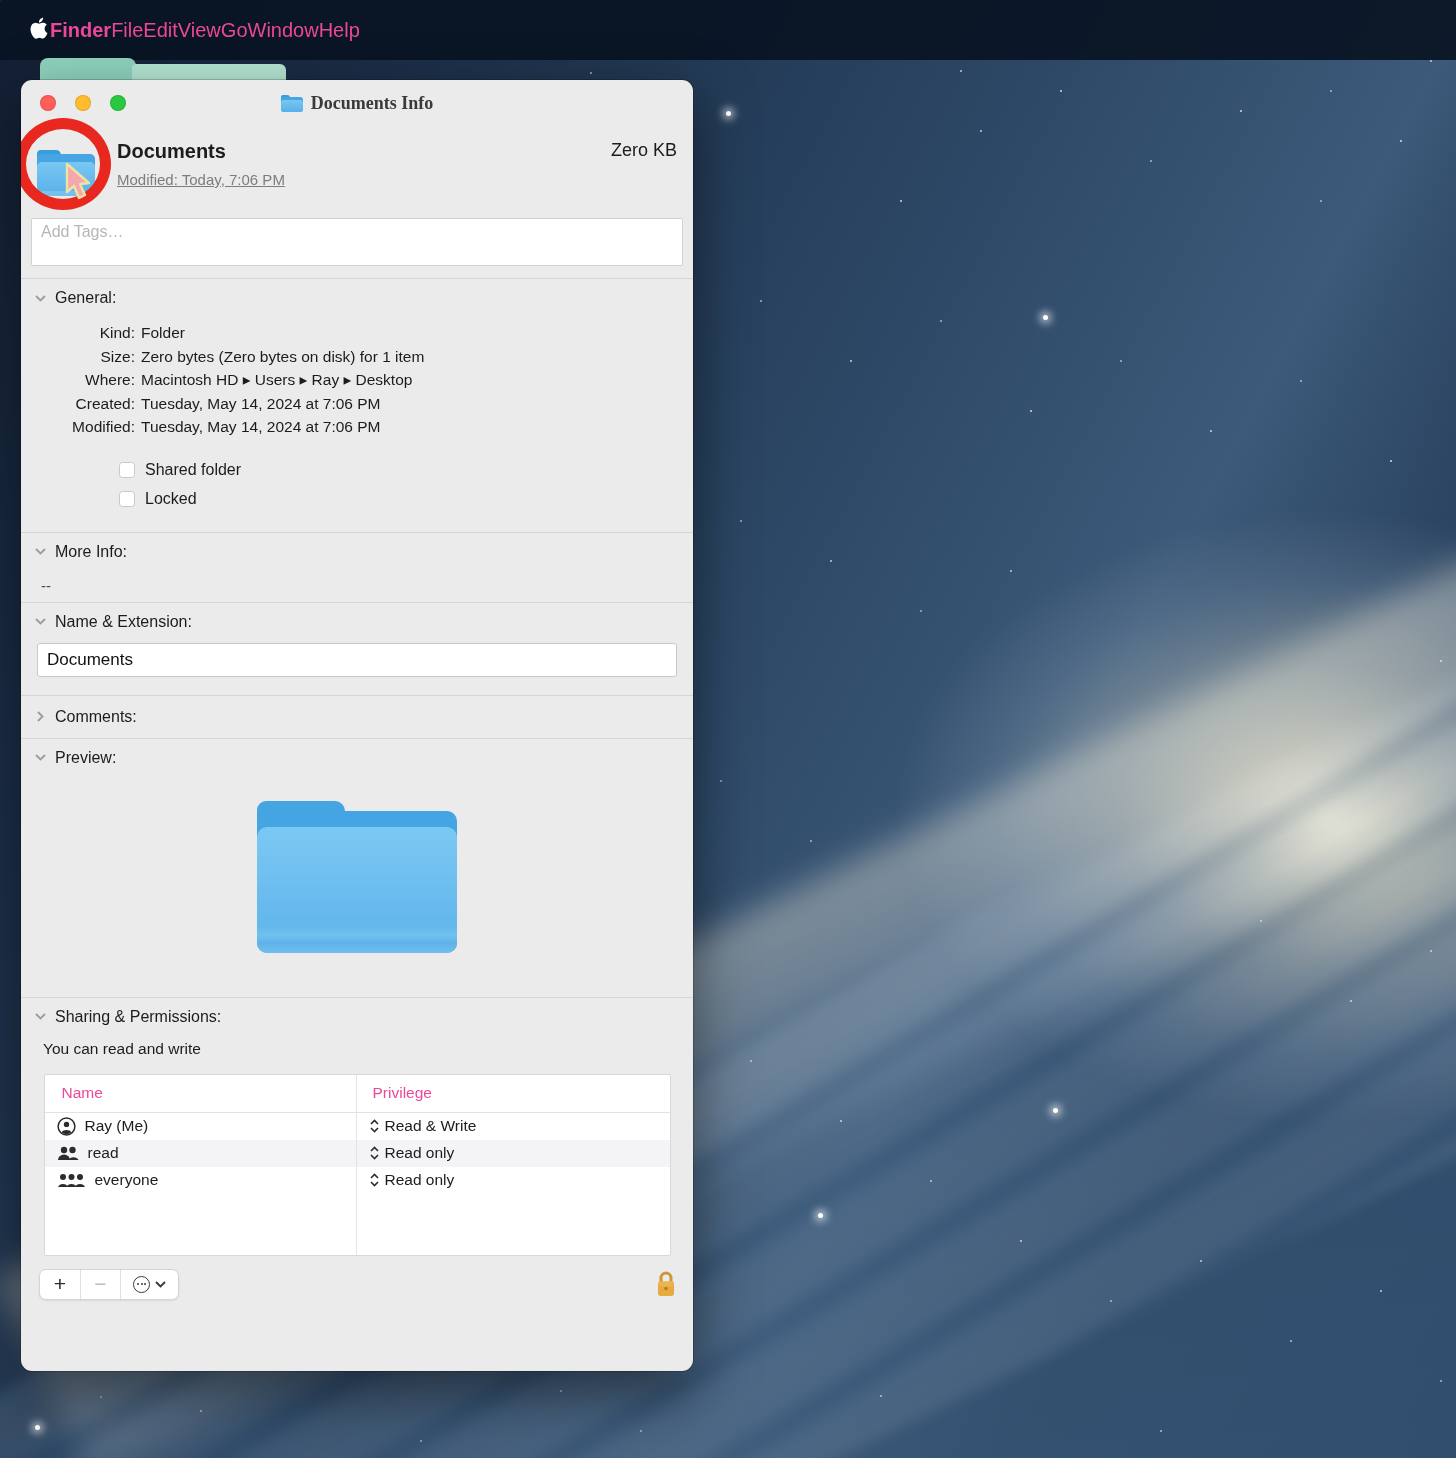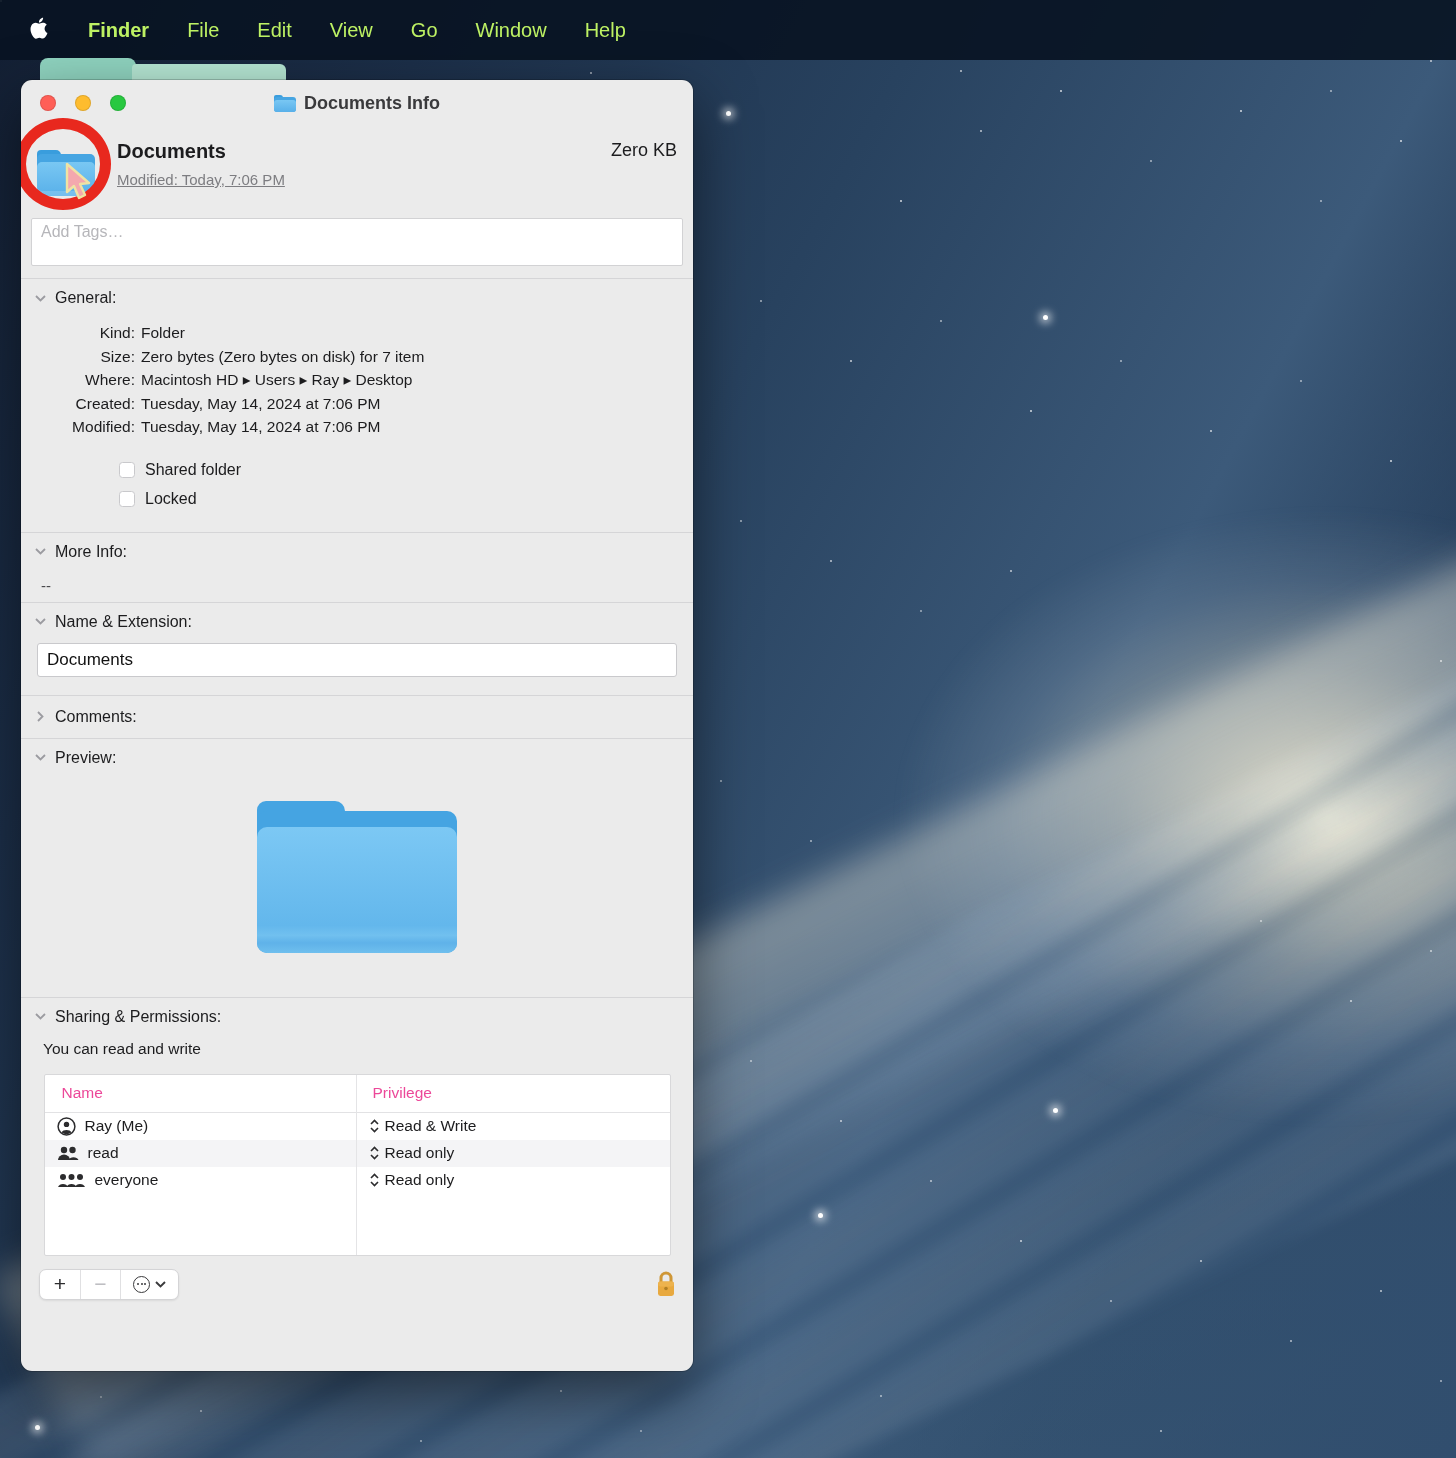--- a/index.html
+++ b/index.html
@@ -47,41 +47,41 @@
       420px 1440px 0 rgba(255,255,255,.55), 560px 1390px 0 rgba(255,255,255,.6),
       640px 1430px 0 rgba(255,255,255,.55), 100px 1396px 0 rgba(255,255,255,.5),
       233px 68px 0 rgba(255,255,255,.7), 590px 72px 0 rgba(255,255,255,.6),
       960px 70px 0 rgba(255,255,255,.7), 1330px 90px 0 rgba(255,255,255,.6),
       880px 1395px 0 rgba(255,255,255,.6), 1160px 1430px 0 rgba(255,255,255,.65); }
   .star-bright { position:absolute; width:5px; height:5px; border-radius:50%; background:#fff;
     box-shadow:0 0 8px 3px rgba(255,255,255,.75); pointer-events:none; }
 
   
   .menubar { position:absolute; left:0; top:0; width:100%; height:60px; background:rgba(9,19,35,0.92);
-    display:flex; align-items:center; gap:38px; padding-left:30px; color:#bef264; font-size:20px; z-index:5; }
+    display:flex; align-items:center; padding-left:30px; color:#ec4899; font-size:20px; z-index:5; }
   .menubar .mi { cursor:default; }
   .menubar .app-name { font-weight:bold; }
   .apple { width:20px; height:24px; position:relative; }
 
   
   .bg-folder { position:absolute; left:40px; top:58px; width:246px; height:40px; z-index:8; }
   .bg-folder .bf-tab { position:absolute; left:0; top:0; width:96px; height:30px; background:#8fd3bf; border-radius:8px 8px 0 0; }
   .bg-folder .bf-body { position:absolute; left:92px; top:6px; width:154px; height:28px; background:#b5e6d3; border-radius:4px 6px 0 0; }
 
   
   .window { position:absolute; left:21px; top:80px; width:672px; height:1291px; z-index:10;
     background:#ebebeb; border-radius:11px; box-shadow:0 22px 60px rgba(0,0,0,0.5), 0 0 0 1px rgba(0,0,0,0.18);
     overflow:hidden; color:#1c1c1e; }
   .titlebar { height:46px; display:flex; align-items:center; position:relative; }
   .lights { position:absolute; left:19px; top:15px; display:flex; gap:19px; }
   .light { width:16px; height:16px; border-radius:50%; }
   .light.red { background:#ff5f57; box-shadow:inset 0 0 0 1px rgba(0,0,0,.12); }
   .light.yellow { background:#febc2e; box-shadow:inset 0 0 0 1px rgba(0,0,0,.12); }
   .light.green { background:#28c840; box-shadow:inset 0 0 0 1px rgba(0,0,0,.12); }
-  .titlegroup { margin:0 auto; display:flex; align-items:center; gap:8px; font-weight:bold; font-size:18px; color:#3a3a3c; }
+  .titlegroup { margin:0 auto; display:flex; align-items:center; gap:8px; font-weight:bold; font-size:18px; color:#3a3a3c;font-family:Liberation Serif, serif; }
 
   
   .folder { position:relative; display:inline-block; }
   .folder .f-tab { position:absolute; left:0; top:0; border-radius:2px 3px 0 0; background:#399ddd; }
   .folder .f-back { position:absolute; left:0; right:0; bottom:0; background:#46a5e2; border-radius:3px; }
   .folder .f-front { position:absolute; left:0; right:0; bottom:0; background:linear-gradient(#79c7f3,#58b0e9); border-radius:3px; }
   .folder.sm { width:22px; height:17px; }
   .folder.sm .f-tab { width:9px; height:5px; }
   .folder.sm .f-back { top:2px; }
   .folder.sm .f-front { top:5px; }
@@ -241,21 +241,21 @@
         </svg>
       <span>General:</span>
     </div>
     <div class="grows">
       <div class="grow">
         <span class="glabel">Kind:</span>
         <span class="gval">Folder</span>
       </div>
       <div class="grow">
         <span class="glabel">Size:</span>
-        <span class="gval">Zero bytes (Zero bytes on disk) for 7 item</span>
+        <span class="gval">Zero bytes (Zero bytes on disk) for 1 item</span>
       </div>
       <div class="grow">
         <span class="glabel">Where:</span>
         <span class="gval">Macintosh HD ▸ Users ▸ Ray ▸ Desktop</span>
       </div>
       <div class="grow">
         <span class="glabel">Created:</span>
         <span class="gval">Tuesday, May 14, 2024 at 7:06 PM</span>
       </div>
       <div class="grow">

